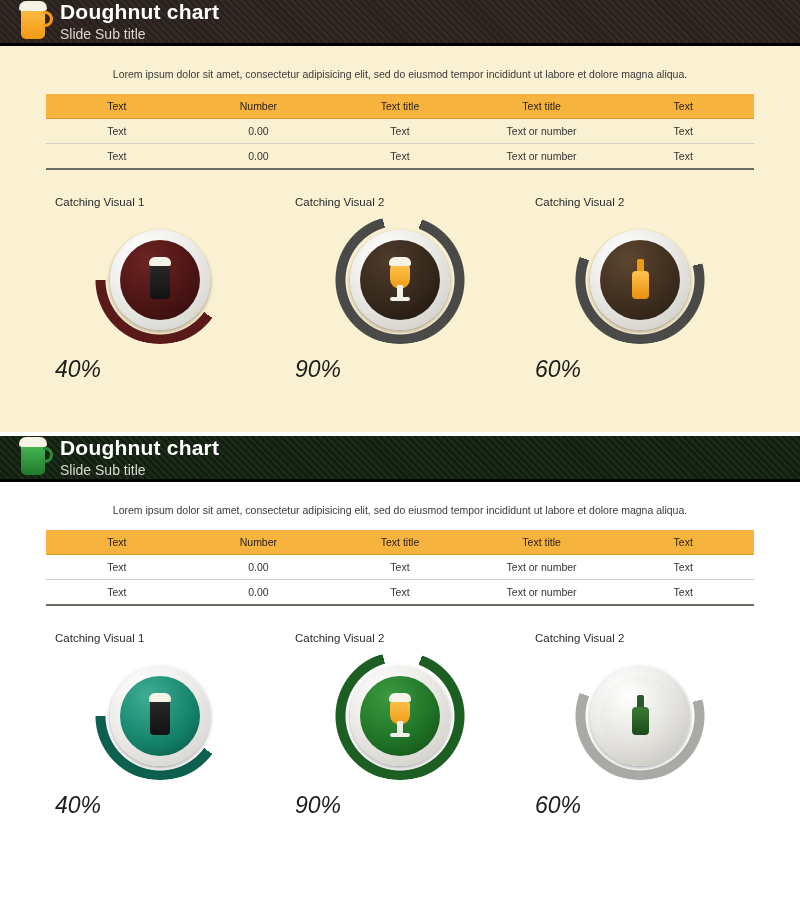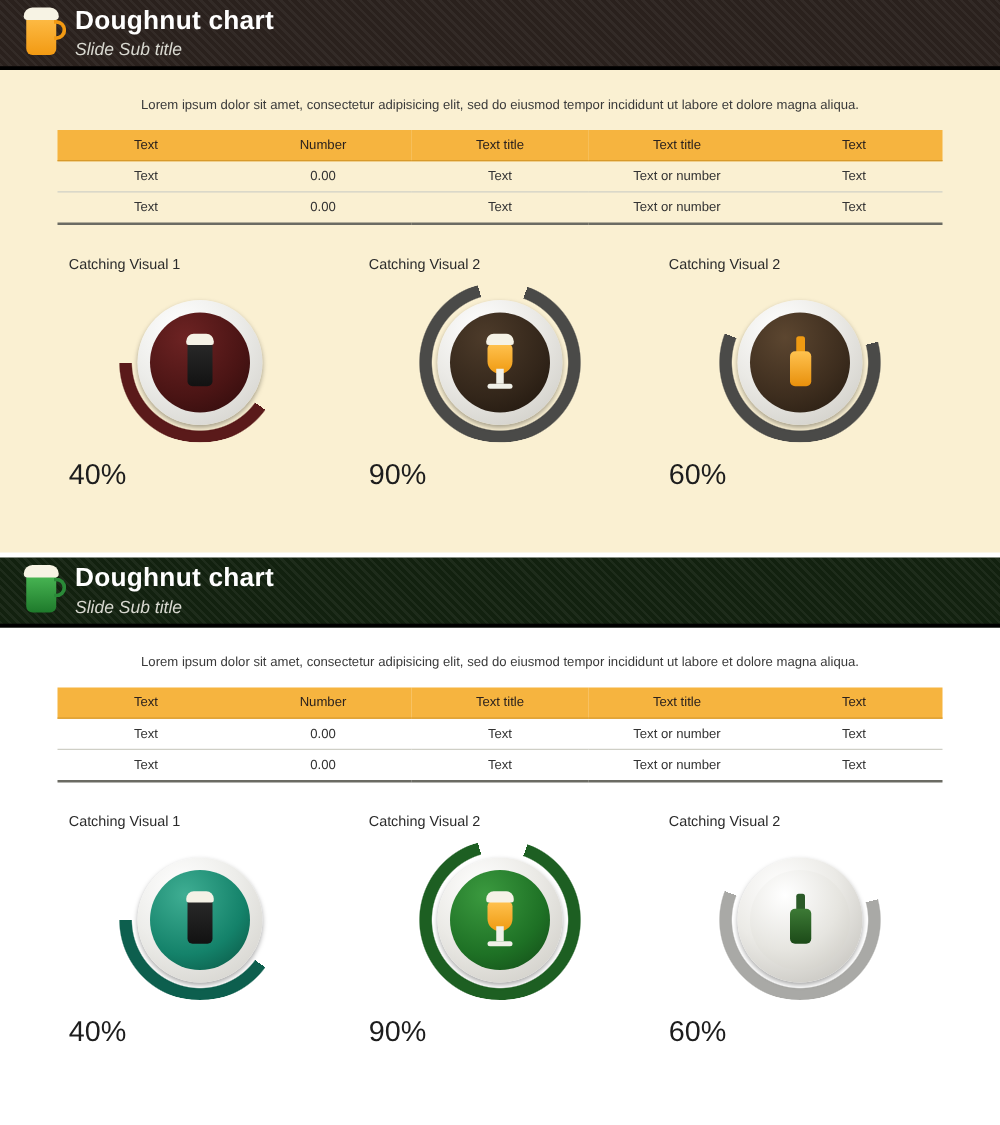--- a/index.html
+++ b/index.html
@@ -7,21 +7,21 @@
     margin: 0; padding: 0;
     width: 800px; height: 900px;
     background: #ffffff;
     font-family: "Liberation Sans", sans-serif;
   }
   .page { width: 800px; height: 900px; position: relative; overflow: hidden; }
 
   
   .slide { position: relative; width: 800px; }
   .slide-header {
-    height: 56px;
+    height: 46px;
     position: relative;
     display: flex;
     align-items: center;
     padding-left: 18px;
     overflow: hidden;
   }
   .slide-header.dark {
     background-color: #2a211d;
     background-image: repeating-linear-gradient(45deg, rgba(255,255,255,0.045) 0 2px, rgba(0,0,0,0) 2px 5px);
     border-bottom: 3px solid #000;
@@ -38,21 +38,20 @@
     font-size: 21px;
     font-weight: bold;
     line-height: 24px;
     letter-spacing: 0.2px;
   }
   .header-sub {
     color: #d8d8d0;
     font-size: 14px;
     line-height: 18px;
     margin-top: 1px;
-    font-style: italic;
   }
 
   .slide-body { padding: 0 40px; }
   .slide-body.cream { background: #faf0d2; height: 386px; }
   .slide-body.white { background: #ffffff; height: 386px; }
 
   .lorem {
     text-align: center;
     font-size: 10.5px;
     color: #3a3a3a;
@@ -112,20 +111,21 @@
     left: 10px; top: 10px;
     width: 80px; height: 80px;
     border-radius: 50%;
     display: flex; align-items: center; justify-content: center;
   }
   .pct {
     font-size: 23px;
     color: #1d1d1d;
     margin-top: 12px;
     font-family: "Liberation Sans", sans-serif;
+    font-style: italic;
   }
 
   
   .glyph { position: relative; width: 34px; height: 46px; }
   .pint { position: absolute; left: 7px; top: 4px; width: 20px; height: 38px; border-radius: 2px 2px 4px 4px; }
   .pint-foam { position: absolute; left: 6px; top: 0px; width: 22px; height: 9px; background: #f5f2e6; border-radius: 6px 6px 2px 2px; }
   .tulip-stem { position: absolute; left: 14px; top: 28px; width: 6px; height: 12px; }
   .tulip-base { position: absolute; left: 7px; top: 40px; width: 20px; height: 4px; border-radius: 2px; }
   .tulip-bowl { position: absolute; left: 7px; top: 8px; width: 20px; height: 24px; border-radius: 4px 4px 10px 10px; }
   .bottle-neck { position: absolute; left: 14px; top: 2px; width: 7px; height: 14px; border-radius: 2px; }

